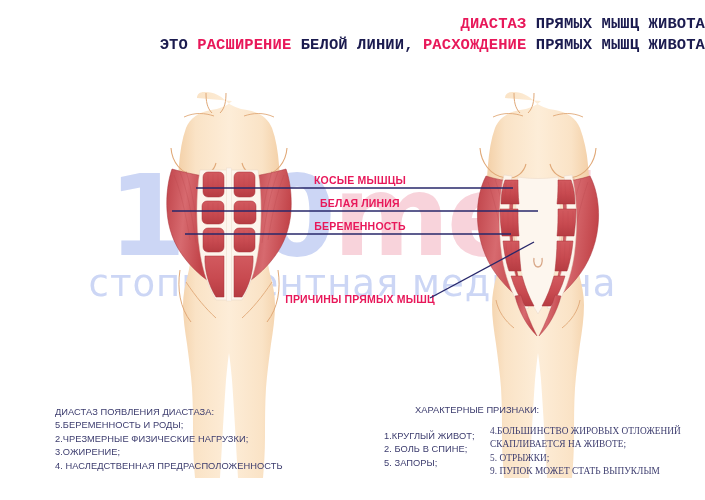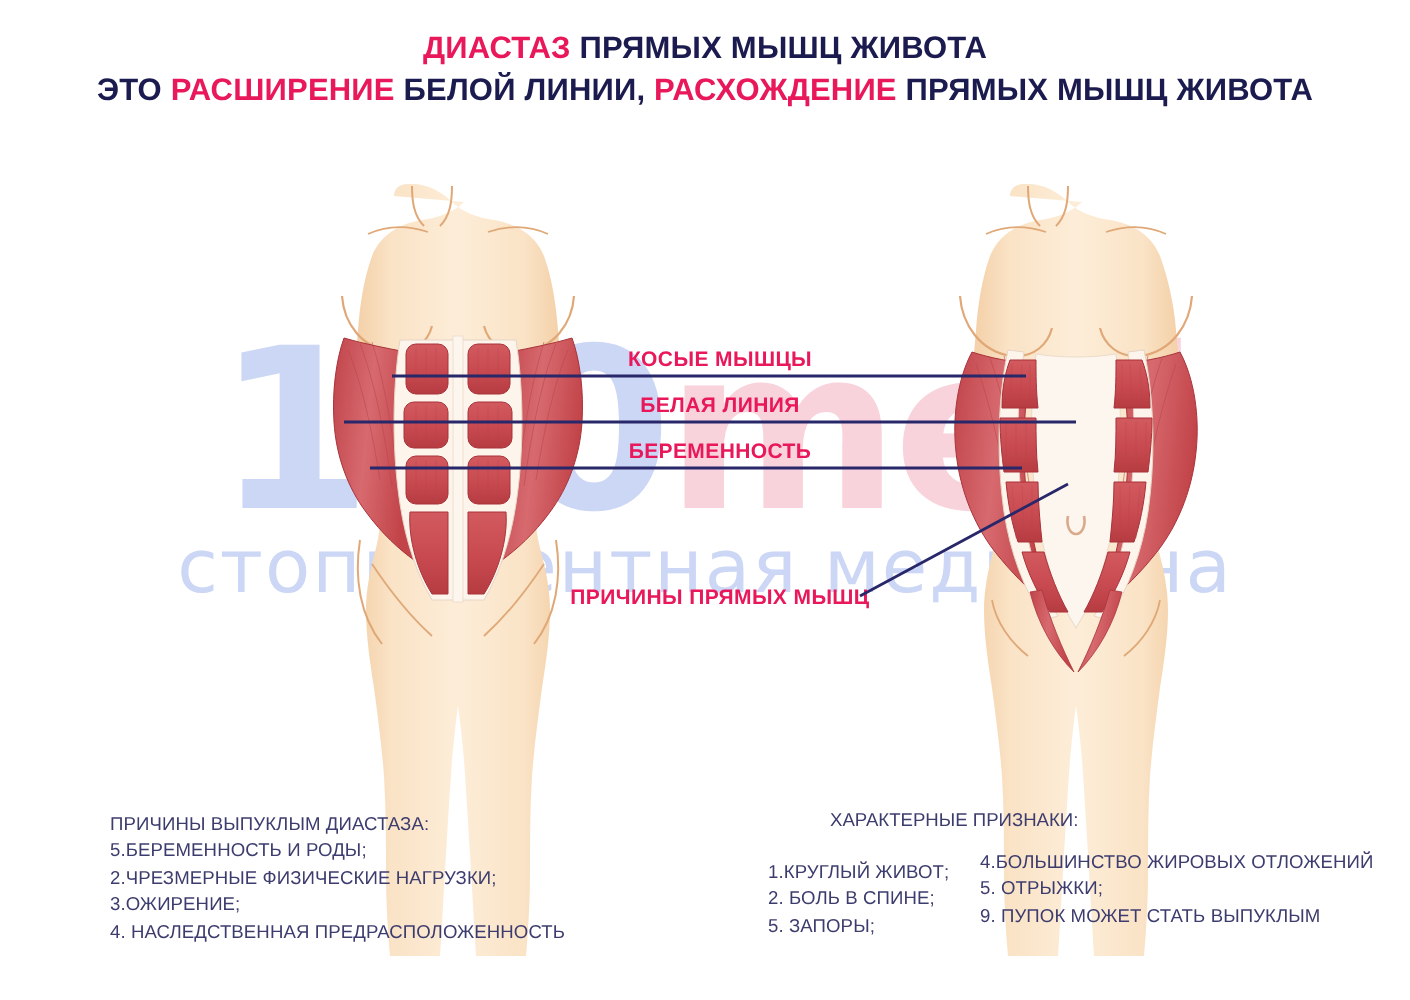--- a/index.html
+++ b/index.html
@@ -51,22 +51,23 @@
     white-space: nowrap;
     font-family: "DejaVu Sans", sans-serif;
   }
 
   
   #title-block {
     position: absolute;
     left: 0;
     top: 14px;
     width: 705px;
-    text-align: center;
+    text-align: right;
     z-index: 5;
+    font-family: Liberation Mono, monospace;
   }
   .title-line {
     font-size: 15.5px;
     font-weight: 700;
     line-height: 21px;
     letter-spacing: 0.1px;
     white-space: nowrap;
   }
   .t-dark { color: #1b1b4f; }
   .t-pink { color: #e8185a; }
@@ -118,21 +119,21 @@
     position: absolute;
     left: 415px;
     top: 404px;
     color: #3c3c6e;
     font-size: 9.3px;
     line-height: 13.4px;
     z-index: 7;
     white-space: nowrap;
   }
   #signs-col-a { left: 363px; top: 430px; margin-left: 21px; }
-  #signs-col-b { left: 490px; top: 425px; }
+  #signs-col-b { left: 490px; top: 425px; font-family: Liberation Serif, serif; }
 </style>
 </head>
 <body>
 
 <div id="watermark">
   <div class="wm-logo">
     <span class="wm-100">100</span><span class="wm-med">med</span>
   </div>
   <div class="wm-tagline">стопроцентная медицина</div>
 </div>
@@ -422,32 +423,33 @@
 
   <line x1="430" y1="298" x2="534" y2="242" stroke="#27276a" stroke-width="1.4"></line>
 </svg>
 
 <div class="callout-label" style="left:300px; top:174px; width:120px;">КОСЫЕ МЫШЦЫ</div>
 <div class="callout-label" style="left:300px; top:197px; width:120px;">БЕЛАЯ ЛИНИЯ</div>
 <div class="callout-label" style="left:298px; top:220px; width:124px;">БЕРЕМЕННОСТЬ</div>
 <div class="callout-label" style="left:285px; top:293px; width:150px;">ПРИЧИНЫ ПРЯМЫХ МЫШЦ</div>
 
 <div class="text-block" id="causes-block">
-  <span class="heading">ПРИЧИНЫ ВЫПУКЛЫМ ДИАСТАЗА:</span>
+  <span class="heading">ДИАСТАЗ ПОЯВЛЕНИЯ ДИАСТАЗА:</span>
   <span class="item">5.БЕРЕМЕННОСТЬ И РОДЫ;</span>
   <span class="item">2.ЧРЕЗМЕРНЫЕ ФИЗИЧЕСКИЕ НАГРУЗКИ;</span>
   <span class="item">3.ОЖИРЕНИЕ;</span>
   <span class="item">4. НАСЛЕДСТВЕННАЯ ПРЕДРАСПОЛОЖЕННОСТЬ</span>
 </div>
 
 <div id="signs-heading">ХАРАКТЕРНЫЕ ПРИЗНАКИ:</div>
 
 <div class="text-block" id="signs-col-a">
   <span class="item">1.КРУГЛЫЙ ЖИВОТ;</span>
   <span class="item">2. БОЛЬ В СПИНЕ;</span>
   <span class="item">5. ЗАПОРЫ;</span>
 </div>
 
 <div class="text-block" id="signs-col-b">
   <span class="item">4.БОЛЬШИНСТВО ЖИРОВЫХ ОТЛОЖЕНИЙ</span>
+  <span class="item">СКАПЛИВАЕТСЯ НА ЖИВОТЕ;</span>
   <span class="item">5. ОТРЫЖКИ;</span>
   <span class="item">9. ПУПОК МОЖЕТ СТАТЬ ВЫПУКЛЫМ</span>
 </div>
 
 </body></html>

